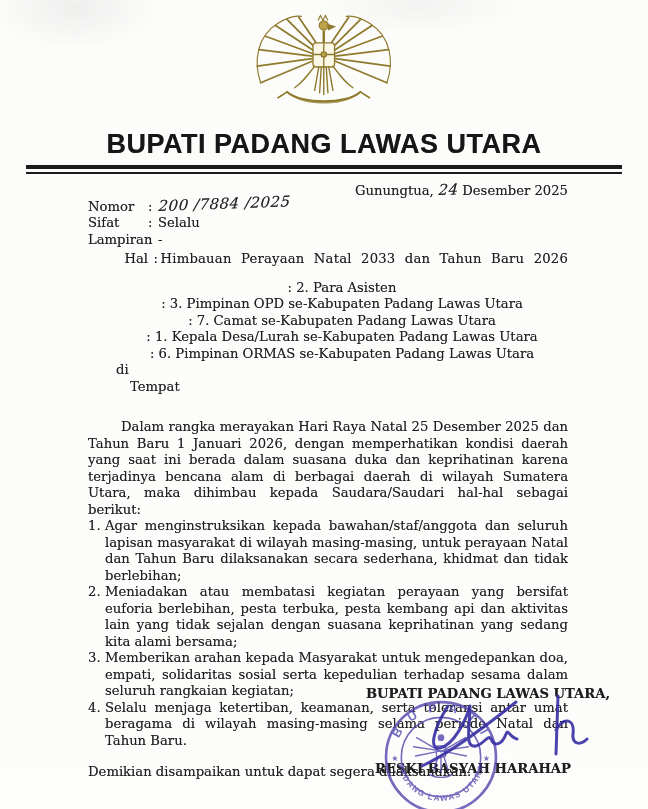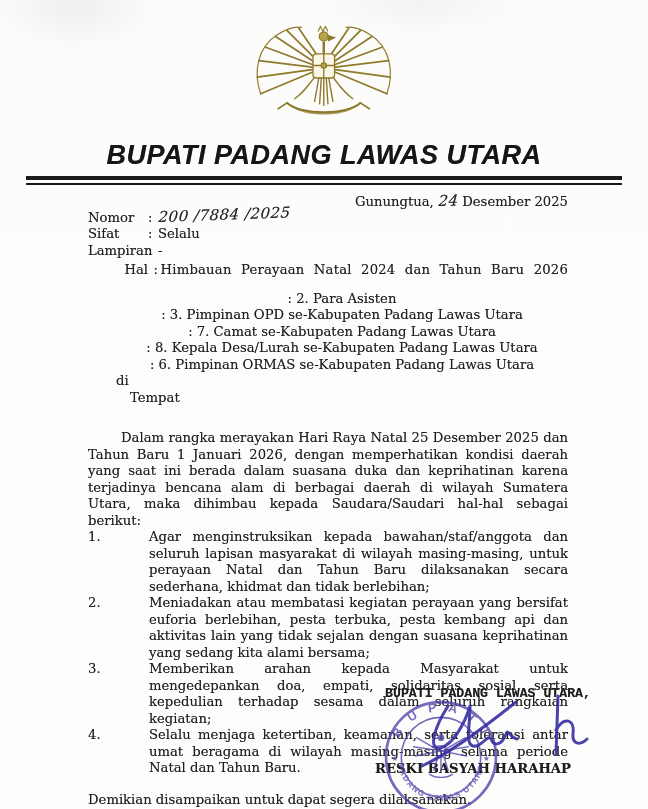--- a/index.html
+++ b/index.html
@@ -7,21 +7,21 @@
   .page{
     position:relative;width:648px;height:809px;overflow:hidden;
     background:#fdfdfc;
     background-image:
       radial-gradient(ellipse 120px 60px at 75px 8px, rgba(120,120,120,.10), transparent 70%),
       radial-gradient(ellipse 150px 40px at 420px 6px, rgba(120,120,120,.07), transparent 70%),
       linear-gradient(180deg,#fcfcfb 0%,#fdfdfc 100%);
     font-family:"DejaVu Serif","Liberation Serif",serif;
     color:#1f1f1f;
   }
-  .letterhead{padding-top:24px;text-align:center;font-style:italic;}
+  .letterhead{padding-top:13px;text-align:center;}
   .emblem{height:112px;line-height:0;}
   .emblem svg{height:108px;}
   .title{
     margin:4px 0 0 0;
     font-family:"Liberation Sans","DejaVu Sans",sans-serif;
     font-weight:800;font-size:27px;letter-spacing:.5px;color:#161616;
     text-shadow:0 0 .6px rgba(0,0,0,.55);
   }
   .rule{margin:5px 26px 0 26px;height:3px;border-top:4px solid #1b1b1b;border-bottom:2px solid #1b1b1b;}
   .content{margin:9px 80px 0 88px;font-size:13.2px;line-height:16.5px;
@@ -38,26 +38,26 @@
   .meta-row .value{white-space:nowrap;}
   .meta-row .value.wide{letter-spacing:.2px;word-spacing:5px;}
   .recipients{margin-top:12px;}
   .rec-first{display:grid;grid-template-columns:28px 1fr;}
   .rec-row{padding-left:28px;text-align:center;}
   .rec-di{padding-left:28px;}
   .rec-tempat{padding-left:42px;}
   .opening{margin:24px 0 0 0;text-align:justify;text-indent:33px;}
   .points{margin:0;}
   .point{display:grid;grid-template-columns:17px 1fr;}
-  .point .txt{text-align:justify;margin-left:44px;}
+  .point .txt{text-align:justify;}
   .closing{margin:15px 0 0 0;}
   .sig{position:absolute;left:352px;top:680px;width:272px;height:129px;}
   .sig-heading{position:absolute;top:6px;left:0;width:272px;text-align:center;
     font-weight:700;font-size:13.2px;white-space:nowrap;color:#1d1d1d;
-    text-shadow:0 0 .45px rgba(20,20,20,.5);font-family:Liberation Mono, monospace;}
+    text-shadow:0 0 .45px rgba(20,20,20,.5);}
   .sig-name{position:absolute;top:81px;left:0;width:242px;text-align:center;
     font-weight:700;font-size:13.2px;white-space:nowrap;color:#1d1d1d;
     text-shadow:0 0 .45px rgba(20,20,20,.5);}
   .stamp{position:absolute;left:31px;top:19px;width:116px;height:116px;
     opacity:.78;filter:blur(.3px);}
   .autograph{position:absolute;left:60px;top:10px;width:205px;height:88px;
     opacity:.9;filter:blur(.2px);}
 </style>
 </head>
 <body>
@@ -126,29 +126,29 @@
         <span class="value">Selalu</span>
       </div>
       <div class="meta-row">
         <span>Lampiran</span>
         <span>:</span>
         <span class="value">-</span>
       </div>
       <div class="meta-row gap">
         <span>Hal</span>
         <span>:</span>
-        <span class="value wide">Himbauan Perayaan Natal 2024 dan Tahun Baru 2026</span>
+        <span class="value wide">Himbauan Perayaan Natal 2033 dan Tahun Baru 2026</span>
       </div>
     </div>
 
     <div class="recipients">
       <div class="rec-row">: 2. Para Asisten</div>
       <div class="rec-row">: 3. Pimpinan OPD se-Kabupaten Padang Lawas Utara</div>
       <div class="rec-row">: 7. Camat se-Kabupaten Padang Lawas Utara</div>
-      <div class="rec-row">: 8. Kepala Desa/Lurah se-Kabupaten Padang Lawas Utara</div>
+      <div class="rec-row">: 1. Kepala Desa/Lurah se-Kabupaten Padang Lawas Utara</div>
       <div class="rec-row">: 6. Pimpinan ORMAS se-Kabupaten Padang Lawas Utara</div>
       <div class="rec-di">di</div>
       <div class="rec-tempat">Tempat</div>
     </div>
 
     <p class="opening">Dalam rangka merayakan Hari Raya Natal 25 Desember 2025 dan Tahun Baru 1 Januari 2026, dengan memperhatikan kondisi daerah yang saat ini berada dalam suasana duka dan keprihatinan karena terjadinya bencana alam di berbagai daerah di wilayah Sumatera Utara, maka dihimbau kepada Saudara/Saudari hal-hal sebagai berikut:</p>
 
     <div class="points">
       <div class="point">
         <span class="no">1.</span>

